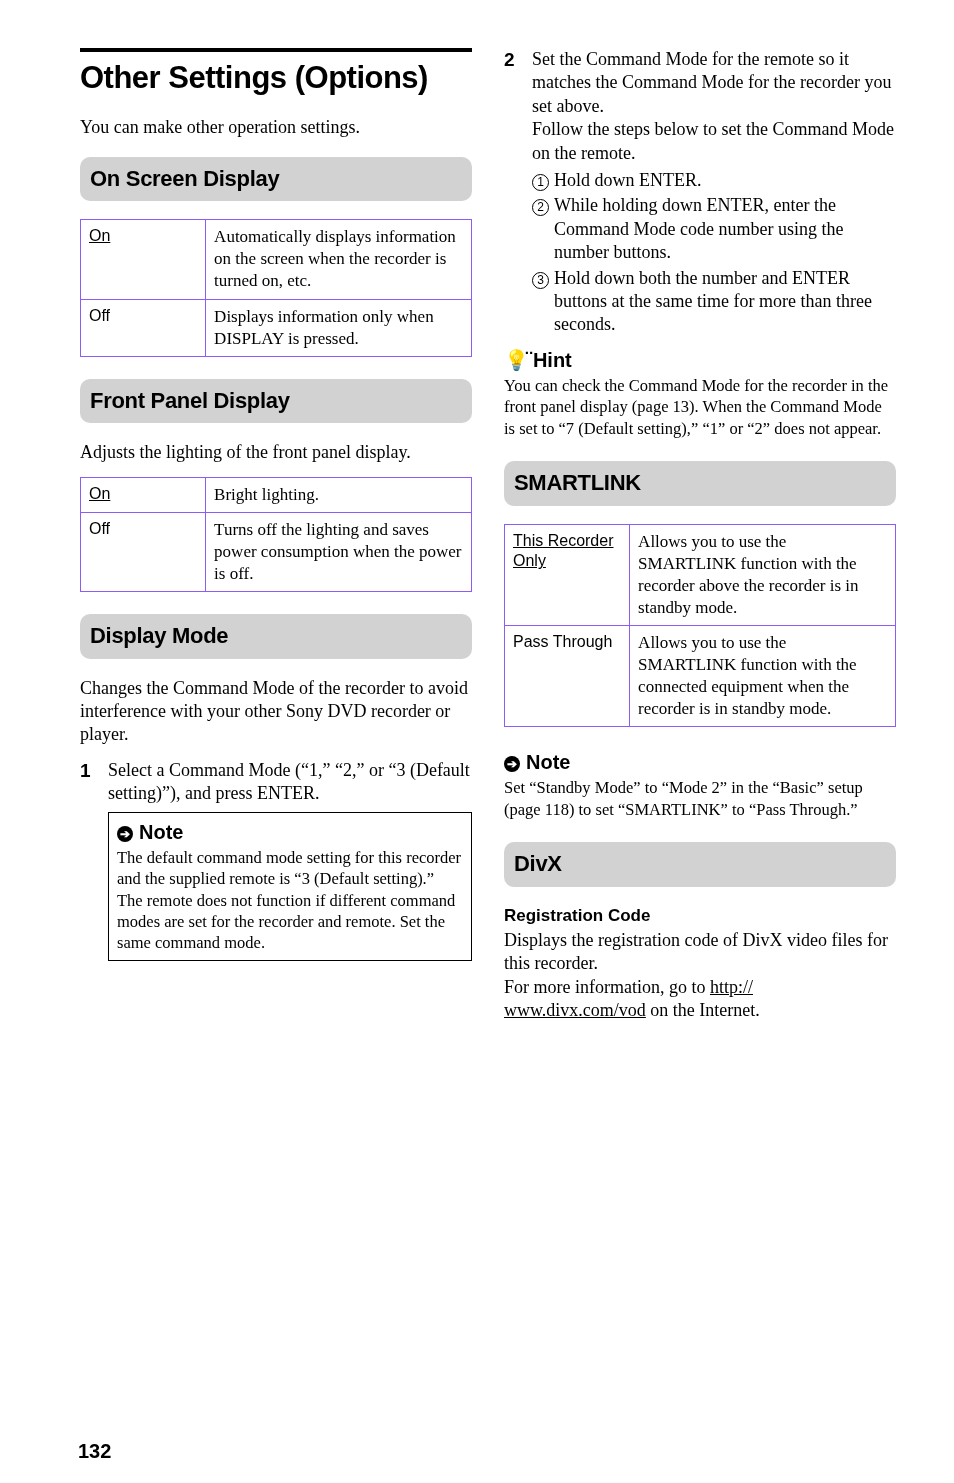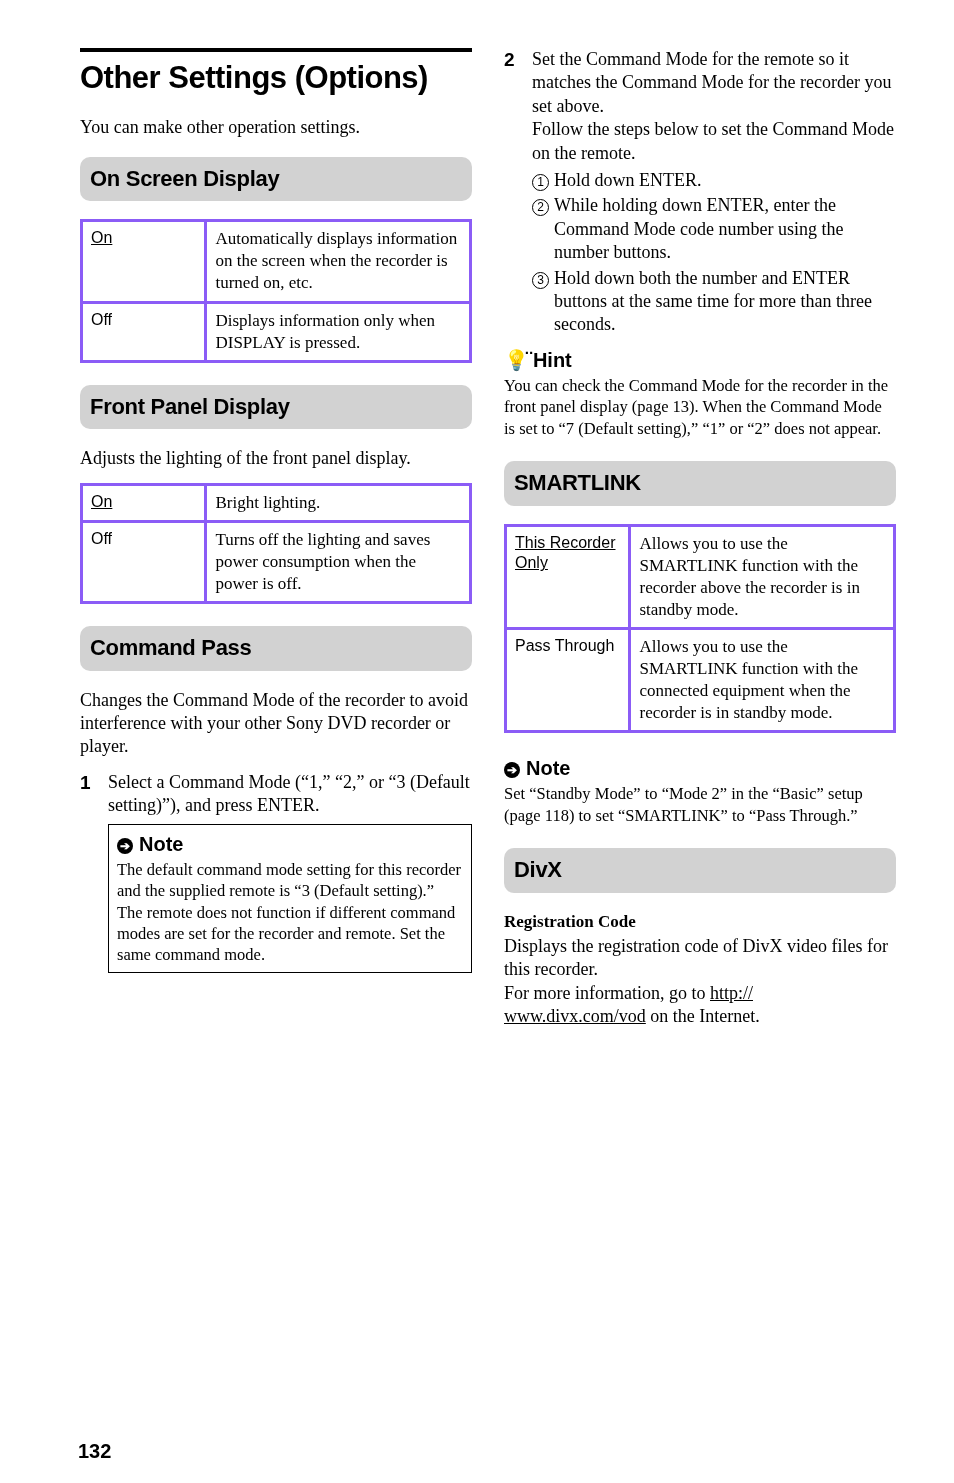--- a/index.html
+++ b/index.html
@@ -15,36 +15,36 @@
     font-family: Arial, Helvetica, sans-serif;
     font-weight: 900;
     font-size: 22px;
     padding: 8px 10px;
     margin-bottom: 18px;
     letter-spacing: -0.3px;
     border-radius: 10px;
   }
   .para { margin-bottom: 12px; }
   table.opts { width: 100%; border-collapse: collapse; margin-bottom: 22px; }
-  table.opts td { border: 3px solid #8b5cf6; padding: 6px 8px; vertical-align: top; font-size: 17px; }
+  table.opts td { border: 1px solid #8b5cf6; padding: 6px 8px; vertical-align: top; font-size: 17px; }
   table.opts td.key { width: 32%; font-family: Arial, Helvetica, sans-serif; font-size: 16px; }
   .ul { text-decoration: underline; }
   .step { display: flex; margin-bottom: 8px; }
   .step-num { font-family: Arial, Helvetica, sans-serif; font-weight: bold; width: 28px; flex: 0 0 28px; font-size: 19px; }
   .step-body { flex: 1; }
   .note-box { border: 1px solid #000; padding: 6px 8px; margin-top: 6px; font-size: 16.5px; }
   .note-label, .hint-label { font-family: Arial, Helvetica, sans-serif; font-weight: bold; font-size: 20px; margin-bottom: 2px; }
   .note-label::before { content: "\2794"; font-family: Arial; background:#000; color:#fff; border-radius:50%; display:inline-block; width:16px; height:16px; line-height:16px; text-align:center; font-size:12px; margin-right:6px; vertical-align:1px; }
   .hint-icon { margin-right:4px; font-family: Arial; }
   .sub-list { margin-top: 4px; }
   .sub-item { display:flex; margin-bottom:2px; }
   .sub-mark { flex:0 0 22px; }
   .circ { display:inline-block; width:17px; height:17px; border:1px solid #000; border-radius:50%; text-align:center; line-height:15px; font-size:12px; font-family:Arial; }
   .hint-block { margin-bottom: 22px; font-size:16.5px; }
-  .sub-head { font-family: Liberation Serif, serif; font-weight: bold; font-size:17px; margin-bottom:2px; }
+  .sub-head { font-family: Liberation Sans, sans-serif; font-weight: bold; font-size:17px; margin-bottom:2px; }
   .pagenum { position: absolute; left: 78px; top: 1438px; font-family: Arial, Helvetica, sans-serif; font-weight: bold; font-size: 20px; }
   .col-left { padding-top: 4px; }
   .col-right { padding-top: 4px; }
 </style>
 </head>
 <body>
 
 <div class="cols">
 
   <div class="col col-left">
@@ -74,21 +74,21 @@
         <td class="key"><span class="ul">On</span></td>
         <td>Bright lighting.</td>
       </tr>
       <tr>
         <td class="key"><span>Off</span></td>
         <td>Turns off the lighting and saves power consumption when the power is off.</td>
       </tr>
     </tbody>
       </table>
 
-    <div class="sect-head">Command Pass</div>
+    <div class="sect-head">Display Mode</div>
     <p class="para">Changes the Command Mode of the recorder to avoid interference with your other Sony DVD recorder or player.</p>
 
     <div class="step">
       <div class="step-num">1</div>
       <div class="step-body">
         <div>Select a Command Mode (“1,” “2,” or “3 (Default setting)”), and press ENTER.</div>
         <div class="note-box">
           <div class="note-label"><span>Note</span></div>
           <div>The default command mode setting for this recorder and the supplied remote is “3 (Default setting).”</div>
           <div>The remote does not function if different command modes are set for the recorder and remote. Set the same command mode.</div>

